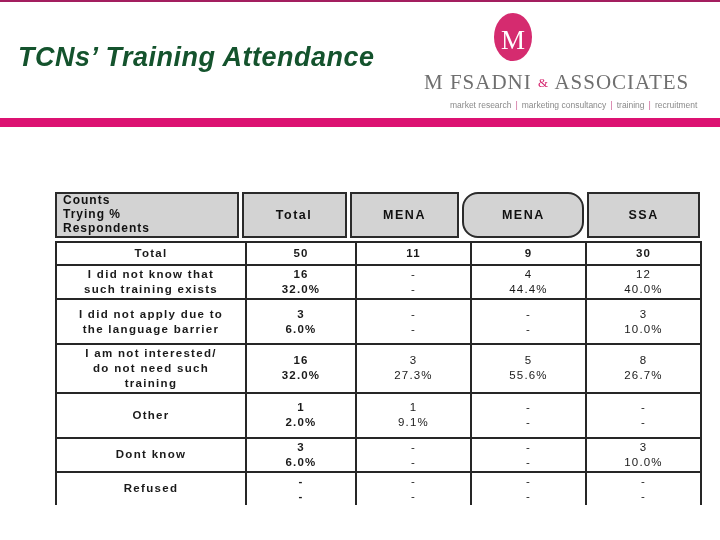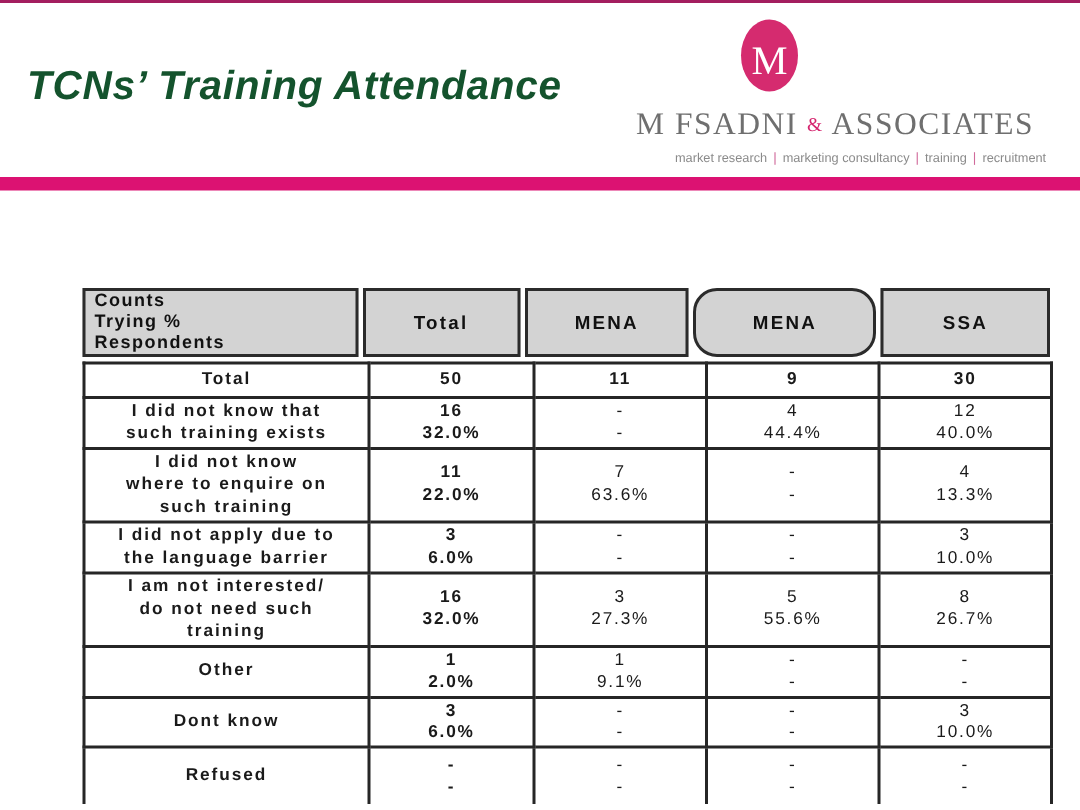--- a/index.html
+++ b/index.html
@@ -117,33 +117,20 @@
             <td class="totcol">16
 32.0%</td>
             <td class="regcol">-
 -</td>
             <td class="regcol">4
 44.4%</td>
             <td class="regcol">12
 40.0%</td>
           </tr>
           <tr>
-            <th>I did not know
-where to enquire on
-such training</th>
-            <td class="totcol">11
-22.0%</td>
-            <td class="regcol">7
-63.6%</td>
-            <td class="regcol">-
--</td>
-            <td class="regcol">4
-13.3%</td>
-          </tr>
-          <tr>
             <th>I did not apply due to
 the language barrier</th>
             <td class="totcol">3
 6.0%</td>
             <td class="regcol">-
 -</td>
             <td class="regcol">-
 -</td>
             <td class="regcol">3
 10.0%</td>

